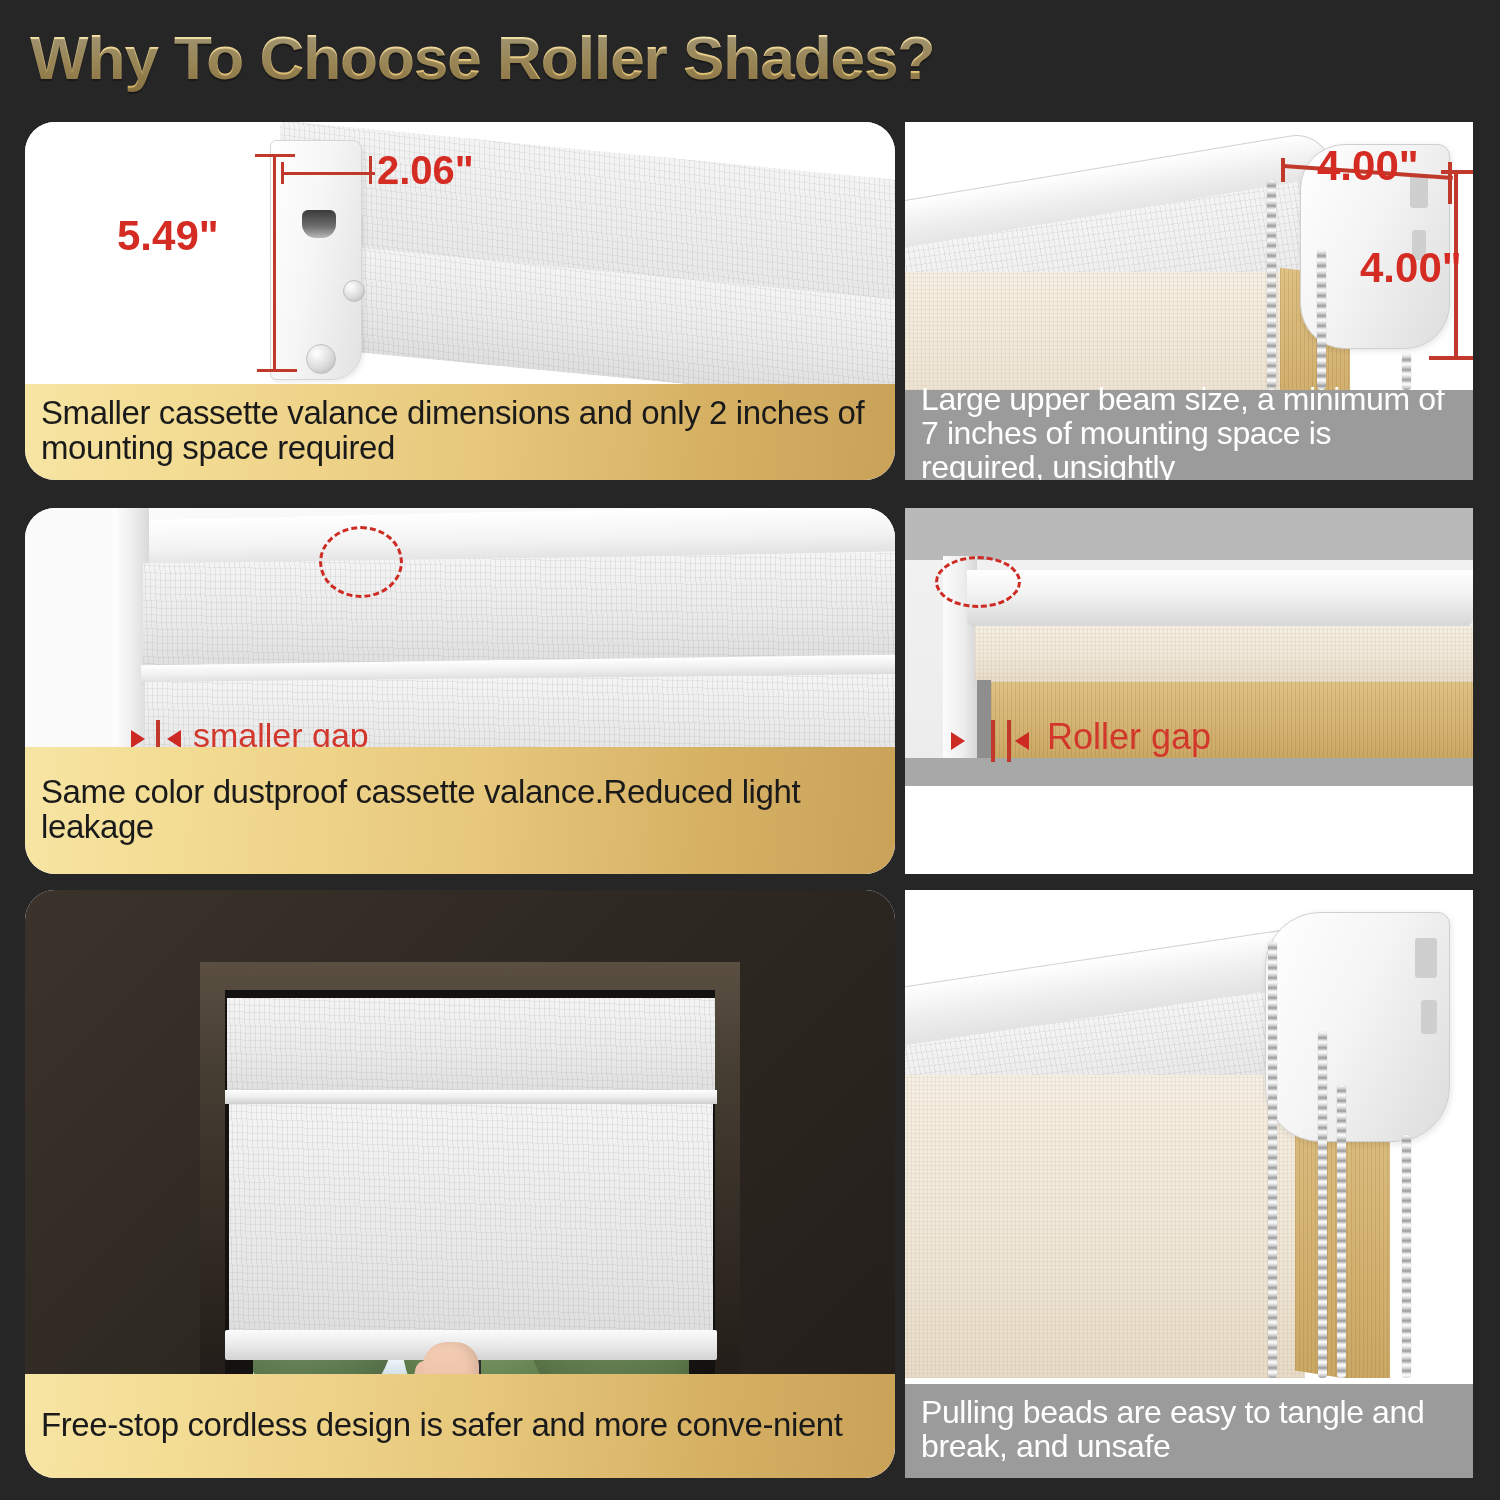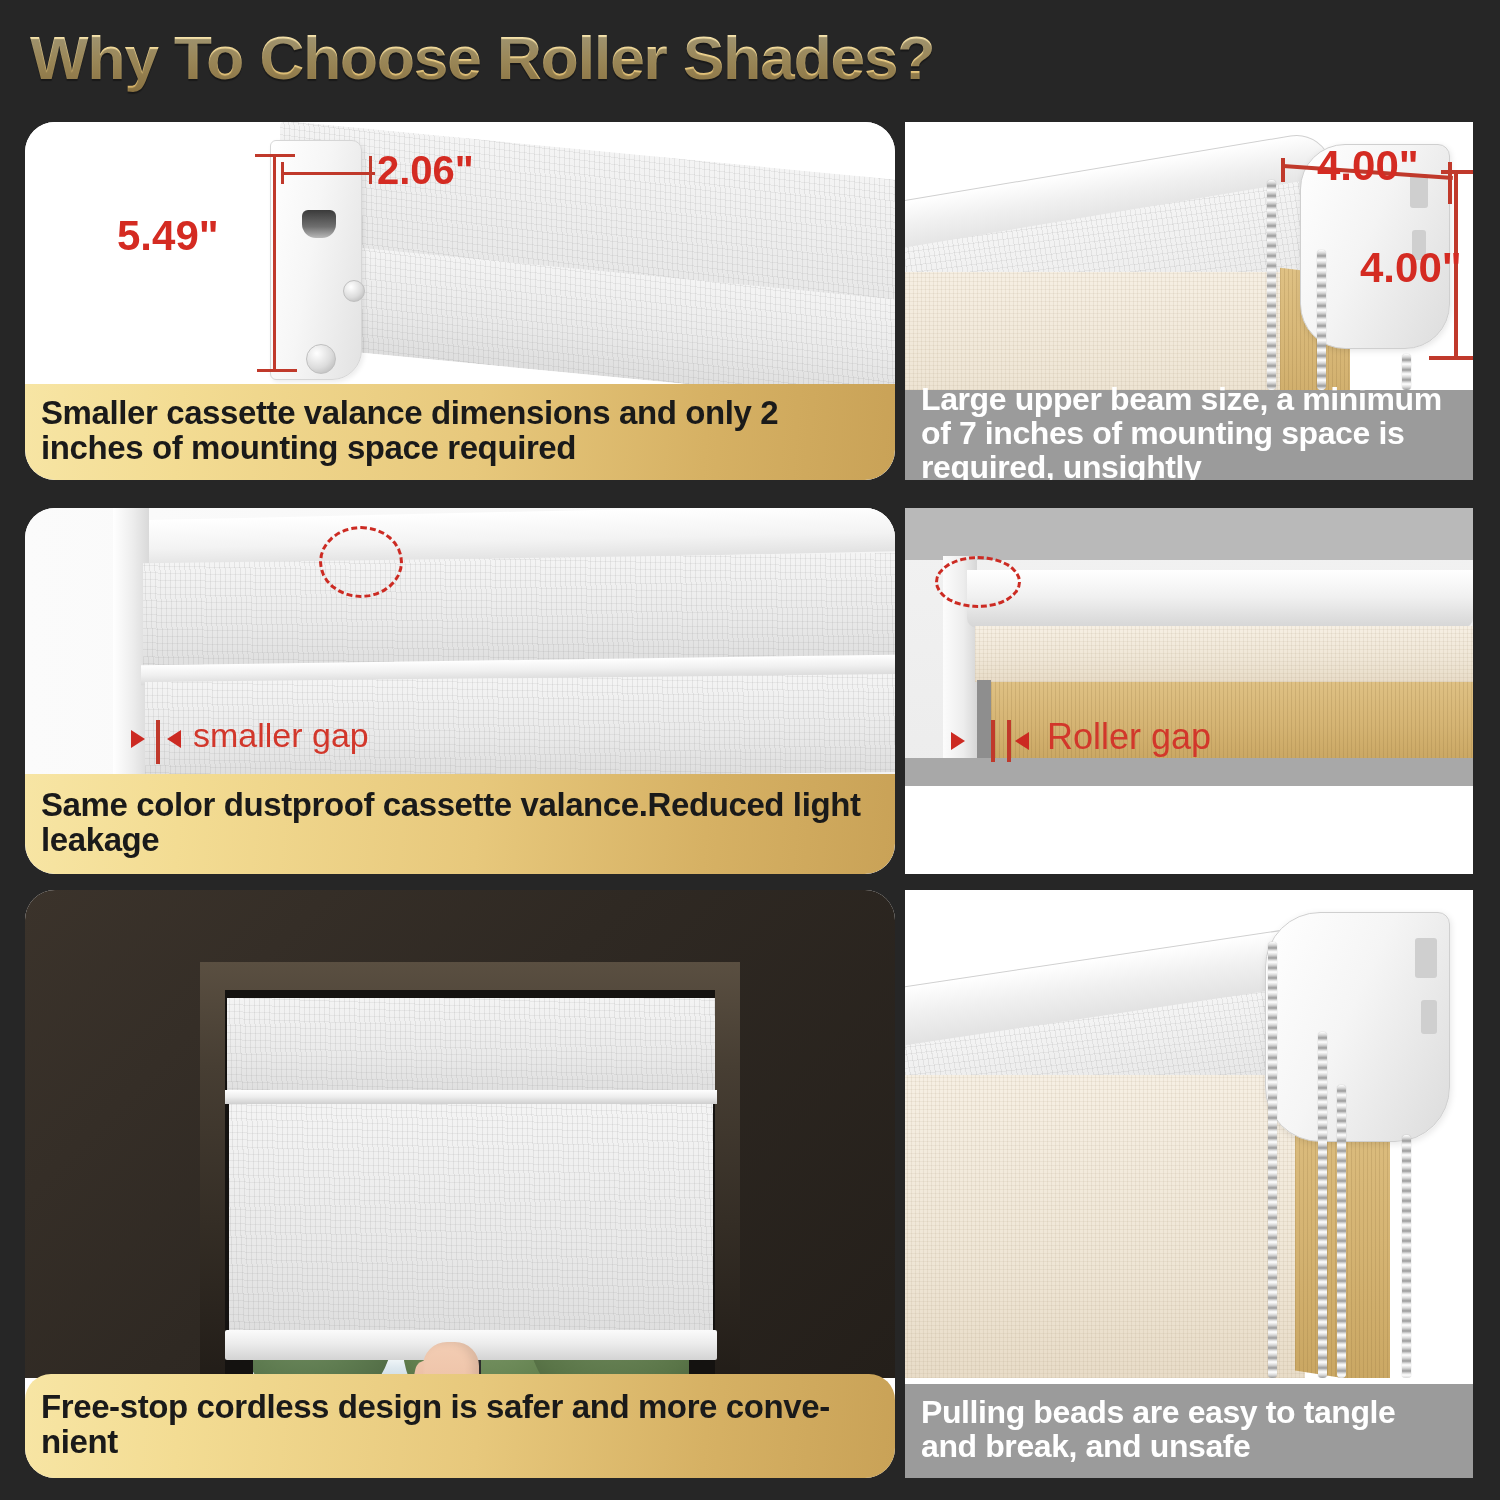--- a/index.html
+++ b/index.html
@@ -67,21 +67,21 @@
         #F7E5A4 0%, #F3DC93 18%, #E7C87C 52%, #D6B164 78%, #C9A257 100%);
     color: #1a1a1a;
     border-bottom-left-radius: 30px;
     border-bottom-right-radius: 30px;
   }
   .caption.gray {
     background: #9B9B9B;
     color: #ffffff;
   }
   .caption-text {
-    font-weight: bold;
+    font-weight: normal;
     line-height: 1.06;
     letter-spacing: -0.4px;
   }
   .caption.gold .caption-text { font-size: 33px; }
   .caption.gray .caption-text { font-size: 32px; }
 
   
 
   
   .fab-white {
@@ -381,21 +381,21 @@
       <div class="p3-shade fab-white"></div>
 
       <div class="dash-circle" style="left:294px; top:18px; width:84px; height:72px;"></div>
 
       <div class="red-line" style="left:131px; top:212px; width:4px; height:44px;"></div>
       <div class="arrow-r" style="left:106px; top:222px;"></div>
       <div class="arrow-l" style="left:142px; top:222px;"></div>
       <div class="ann-label" style="left:168px; top:208px; font-size:34px;">smaller gap</div>
     </div>
 
-    <div class="caption gold" style="height:100px;">
+    <div class="caption gold" style="height:127px;">
       <span class="caption-text">Same color dustproof cassette valance.Reduced light leakage</span>
     </div>
   </div>
 
   <div class="panel bad" style="left:905px; top:508px; width:568px; height:366px;">
 
     <div class="panel-media" style="height:278px;">
       <div class="p4-wall"></div>
       <div class="p4-top"></div>
       <div class="p4-jamb"></div>
@@ -436,21 +436,21 @@
 
       <div class="p5-cassette fab-white"></div>
       <div class="p5-rail1"></div>
       <div class="p5-fabric fab-white"></div>
       <div class="p5-botrail"></div>
 
       <div class="p5-thumb"></div>
       <div class="p5-hand"></div>
     </div>
 
-    <div class="caption gold" style="height:104px;border-radius:26px;">
+    <div class="caption gold" style="height:104px;">
       <span class="caption-text">Free-stop cordless design is safer and more conve-nient</span>
     </div>
   </div>
 
   <div class="panel bad" style="left:905px; top:890px; width:568px; height:588px;">
 
     <div class="panel-media" style="height:488px; background:#fff;">
       <div class="tube p6-tube fab-white"></div>
       <div class="p6-white fab-white"></div>
       <div class="p6-cream fab-cream"></div>

